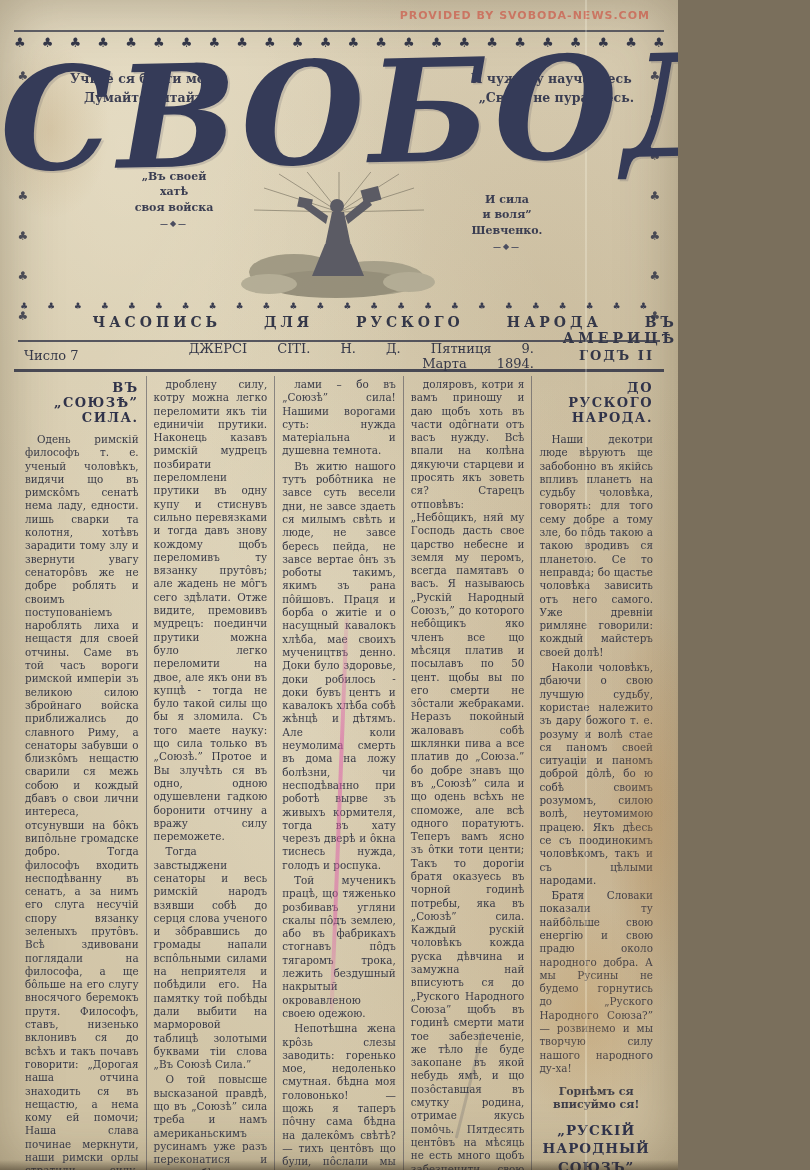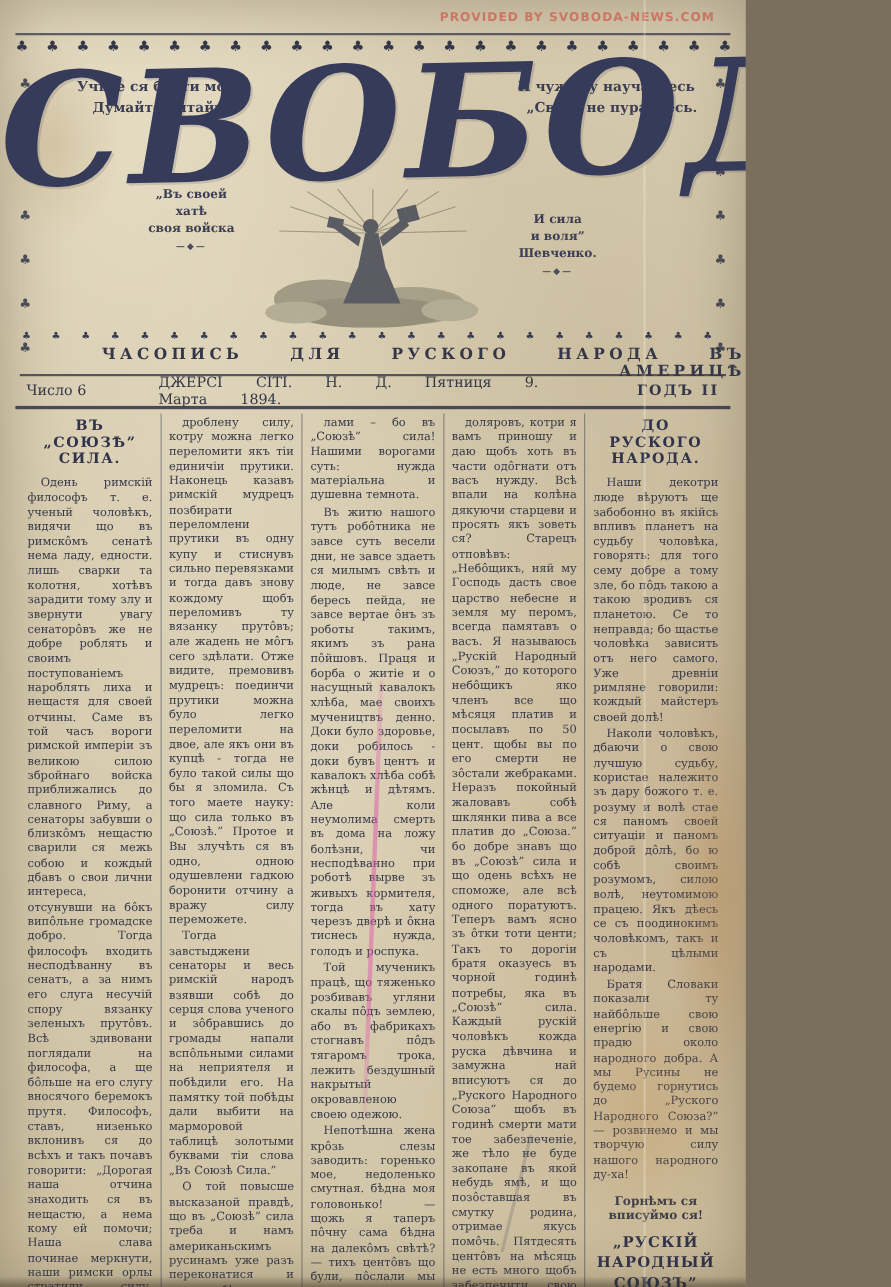--- a/index.html
+++ b/index.html
@@ -51,29 +51,29 @@
   .motto.right{left:calc(50% + 118px);width:100px;top:138px;}
   .motto .orn{font-size:8px;letter-spacing:2px;margin-top:3px;color:#4a4d60;}
 
   .orn-mid{height:16px;margin:0 20px;text-align:center;white-space:nowrap;overflow:hidden;
     font-size:9px;line-height:16px;letter-spacing:8px;color:#3a3d50;}
   .subtitle{height:22px;text-align:right;font-size:14px;font-weight:bold;letter-spacing:4px;
     word-spacing:34px;color:#343748;}
   .rule-a{height:2px;background:rgba(52,55,72,.8);margin:4px 18px 0;}
   .dateline{height:27px;display:flex;align-items:center;padding:0 24px;font-size:13px;color:#343748;}
   .dateline .issue{width:120px;}
-  .dateline .center{flex:1;text-align:left;word-spacing:26px;}
+  .dateline .center{flex:1;text-align:right;word-spacing:26px;}
   .dateline .vol{width:120px;text-align:right;font-weight:bold;letter-spacing:2px;}
   .rule-b{height:3px;background:rgba(48,51,68,.85);margin:0 14px 2px;}
 
   .body-cols{display:flex;margin:4px 18px 0;height:796px;}
   .col{flex:1;padding:2px 7px;overflow:hidden;}
   .col + .col{border-left:1px solid rgba(55,58,75,.5);}
 
-  .col-h1{text-align:center;font-size:13px;font-weight:bold;letter-spacing:1.5px;
+  .col-h1{text-align:right;font-size:13px;font-weight:bold;letter-spacing:1.5px;
     margin:2px 0 8px;color:#30334a;}
   .col-h2{text-align:center;font-size:13.5px;font-weight:bold;letter-spacing:1px;
     margin:10px 0 8px;line-height:1.35;color:#30334a;}
   .para{font-size:10.4px;line-height:13.3px;text-align:justify;text-indent:12px;
     margin:0 0 2px;}
   .center-bold{text-align:center;font-weight:bold;font-size:11px;margin:10px 0 2px;}
   .verse{font-size:10.8px;line-height:14.2px;padding-left:6px;}
 
   .pen-stroke{position:absolute;left:337px;top:618px;width:4px;height:398px;z-index:5;
     background:linear-gradient(180deg,rgba(225,110,175,.15),rgba(222,95,170,.55) 30%,rgba(222,95,170,.5) 75%,rgba(225,110,175,.12));
@@ -166,21 +166,21 @@
       <div>Шевченко.</div>
       <div class="orn">—◆—</div>
     </div>
   </div>
 
   <div class="orn-mid">♣ ♣ ♣ ♣ ♣ ♣ ♣ ♣ ♣ ♣ ♣ ♣ ♣ ♣ ♣ ♣ ♣ ♣ ♣ ♣ ♣ ♣ ♣ ♣ ♣ ♣ ♣ ♣ ♣ ♣ ♣ ♣ ♣ ♣ ♣ ♣ ♣ ♣ ♣ ♣ ♣ ♣ ♣ ♣ ♣ ♣ </div>
   <div class="subtitle">ЧАСОПИСЬ ДЛЯ РУСКОГО НАРОДА ВЪ АМЕРИЦѢ</div>
   <div class="rule-a"></div>
 
   <div class="dateline">
-    <div class="issue">Число 6</div>
+    <div class="issue">Число 7</div>
     <div class="center">ДЖЕРСІ СІТІ. Н. Д. Пятниця 9. Марта 1894.</div>
     <div class="vol">ГОДЪ II</div>
   </div>
   <div class="rule-b"></div>
 
   <div class="body-cols">
     <div class="col">
         <div class="col-h1">ВЪ „СОЮЗѢ” СИЛА.</div>
         <div class="para">Одень римскій философъ т. е. ученый чоловѣкъ, видячи що въ римскôмъ сенатѣ нема ладу, едности. лишь сварки та колотня, хотѣвъ зарадити тому злу и звернути увагу сенаторôвъ же не добре роблять и своимъ поступованіемъ нароблять лиха и нещастя для своей отчины. Саме въ той часъ вороги римской имперіи зъ великою силою збройнаго войска приближались до славного Риму, а сенаторы забувши о близкôмъ нещастю сварили ся межь собою и кождый дбавъ о свои лични интереса, отсунувши на бôкъ випôльне громадске добро. Тогда философъ входить несподѣванну въ сенатъ, а за нимъ его слуга несучій спору вязанку зеленыхъ прутôвъ. Всѣ здивовани поглядали на философа, а ще бôльше на его слугу вносячого беремокъ прутя. Философъ, ставъ, низенько вклонивъ ся до всѣхъ и такъ почавъ говорити: „Дорогая наша отчина знаходить ся въ нещастю, а нема кому ей помочи; Наша слава починае меркнути, наши римски орлы стратили силу, Вороги напôв-дики люде йдуть на насъ вôйною а вы сенаторы сварите ся и згоды мѣжь вами нема. Васъ словами трудно переконати и до добра отчины заохотити. Вы на все глухи и байдужни.”</div>
         <div class="para">Тогда философъ казавъ роздати свому слузѣ кождому сенаторови по одному прутику. Всѣ думали що ôнъ собѣ смѣхъ зъ нихъ робить Въ конци философъ поважнымъ и выразнымъ голосомъ сказавъ щобъ кождый розломивъ свôй прутикъ - кождый легко розломивъ. Але нѣкто не догадавъ ся на що се, до чого оно веде и що мае значити.</div>

